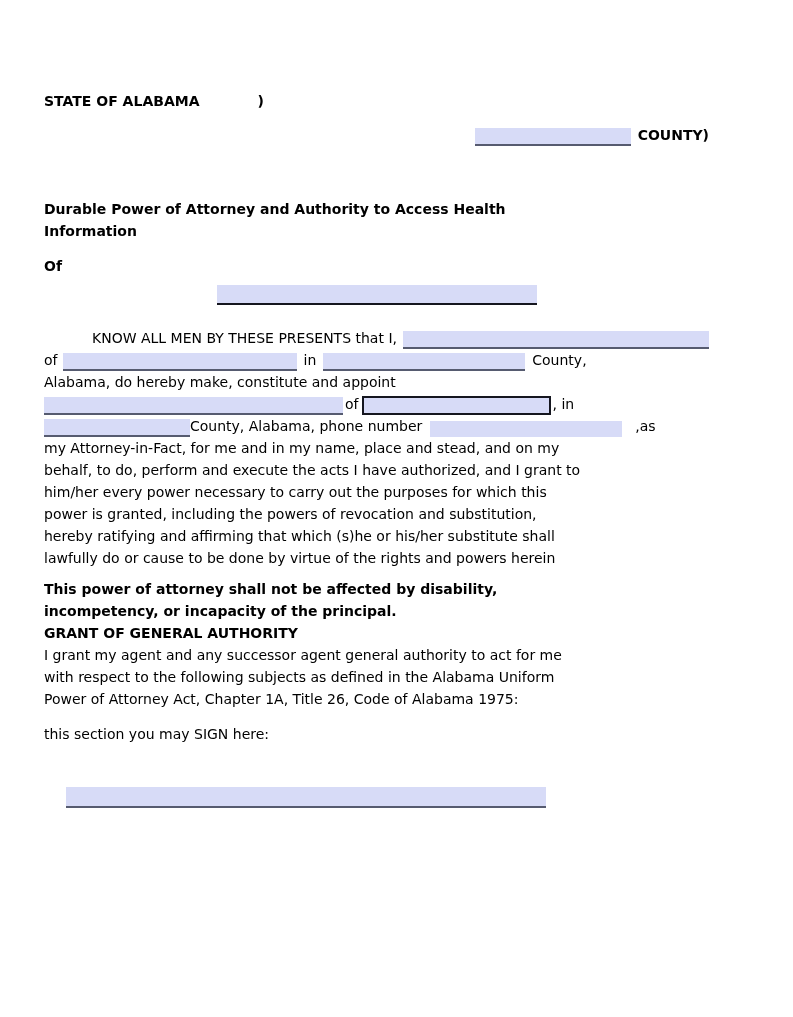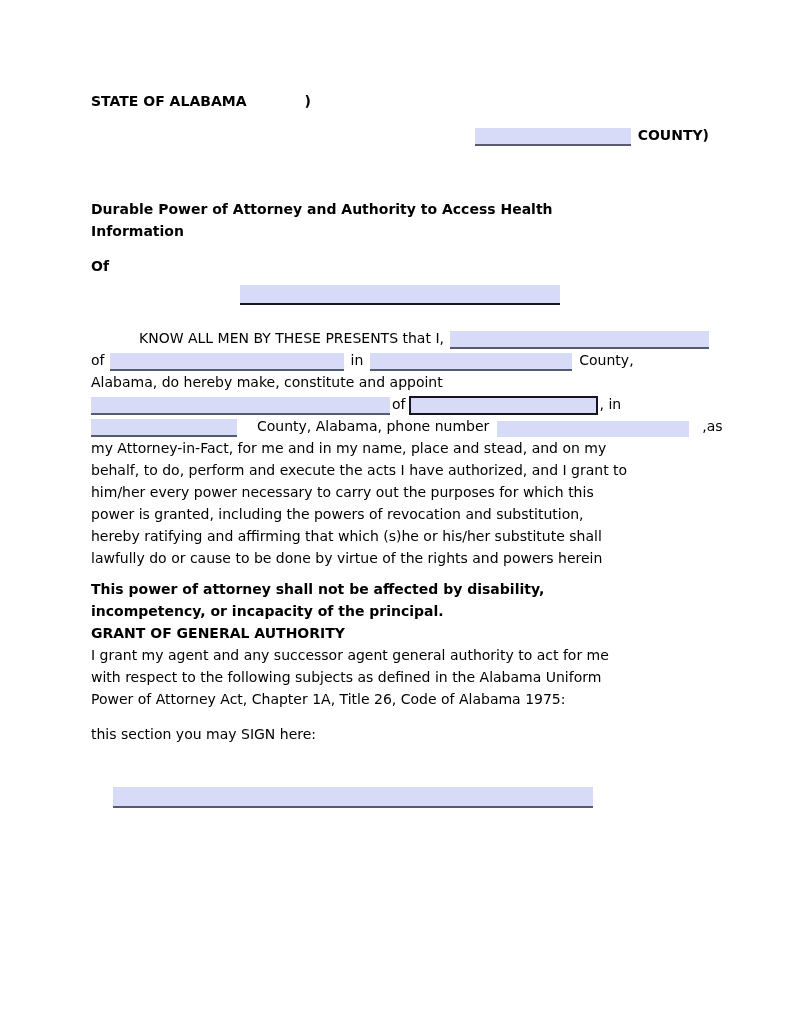--- a/index.html
+++ b/index.html
@@ -7,21 +7,21 @@
     --field-line:#565b70;
     --field-line-dark:#15161f;
     --box-border:#15161f;
   }
   html,body{margin:0;padding:0;background:#ffffff;}
   body{
     width:793px;height:1017px;position:relative;overflow:hidden;
     font-family:"DejaVu Sans","Liberation Sans",sans-serif;
     font-size:14px;color:#000;
   }
-  .page{padding:90px 84px 0 91px;}
+  .page{padding:90px 84px 0 44px;}
   .line{line-height:22px;}
   .b{font-weight:bold;}
   .center{text-align:left;}
   .row{display:flex;align-items:flex-end;height:22px;white-space:nowrap;}
   .row .txt{line-height:22px;flex:0 0 auto;}
   .field{
     display:inline-block;flex:0 0 auto;
     background:var(--field-fill);height:16px;
   }
   .u{border-bottom:2px solid var(--field-line);}
@@ -77,21 +77,21 @@
     </div>
     <div class="line">Alabama, do hereby make, constitute and appoint</div>
     <div class="row">
       <span class="field u" style="width:299px;"></span>
       <span class="txt" style="margin-left:2px;">of</span>
       <span class="field boxed" style="width:185px;margin-left:3px;"></span>
       <span class="txt" style="margin-left:2px;">, in</span>
     </div>
     <div class="row">
       <span class="field u" style="width:146px;"></span>
-      <span class="txt" style="margin-left:20px;">County, Alabama, phone number</span>
+      <span class="txt" style="margin-left:0;">County, Alabama, phone number</span>
       <span class="field" style="width:192px;margin-left:8px;"></span>
       <span class="txt" style="margin-left:13px;">,as</span>
     </div>
     <div class="line">my Attorney-in-Fact, for me and in my name, place and stead, and on my</div>
     <div class="line">behalf, to do, perform and execute the acts I have authorized, and I grant to</div>
     <div class="line">him/her every power necessary to carry out the purposes for which this</div>
     <div class="line">power is granted, including the powers of revocation and substitution,</div>
     <div class="line">hereby ratifying and affirming that which (s)he or his/her substitute shall</div>
     <div class="line">lawfully do or cause to be done by virtue of the rights and powers herein</div>
   </div>

